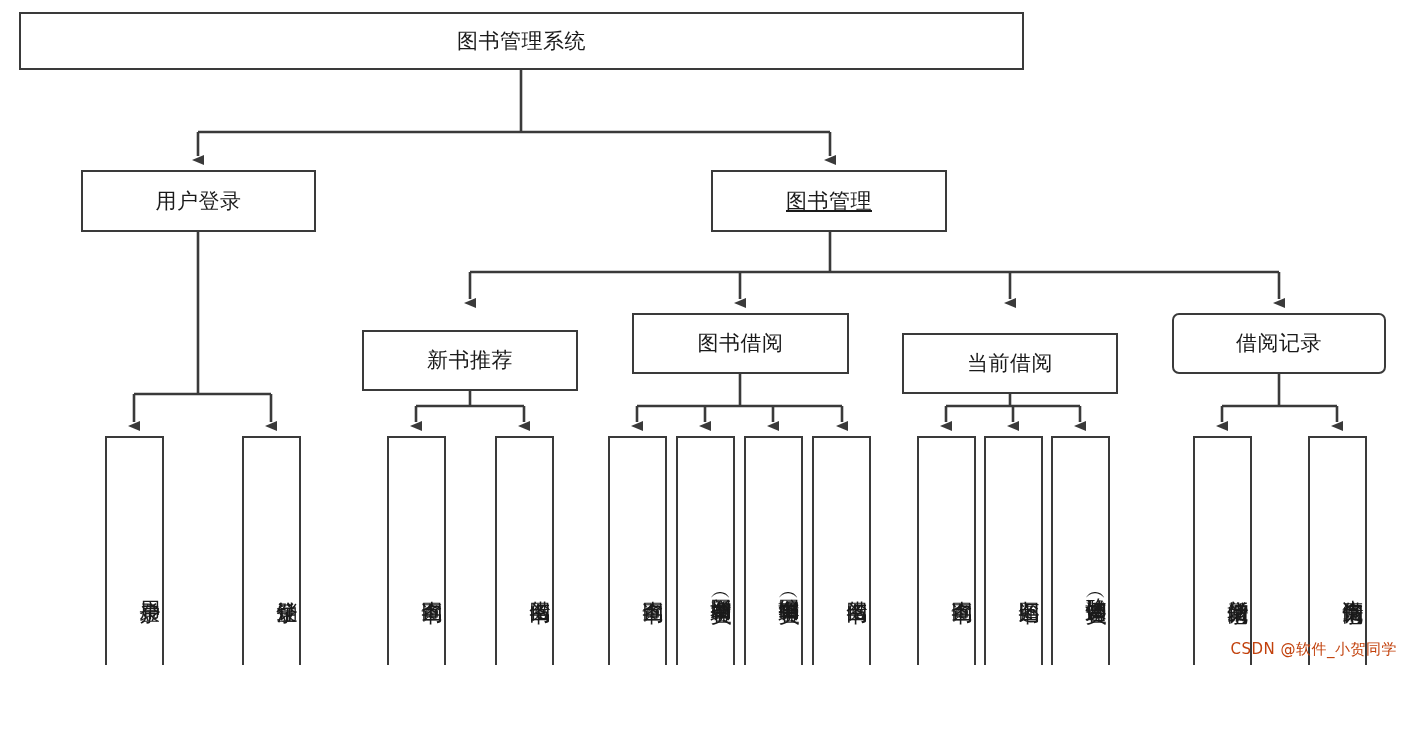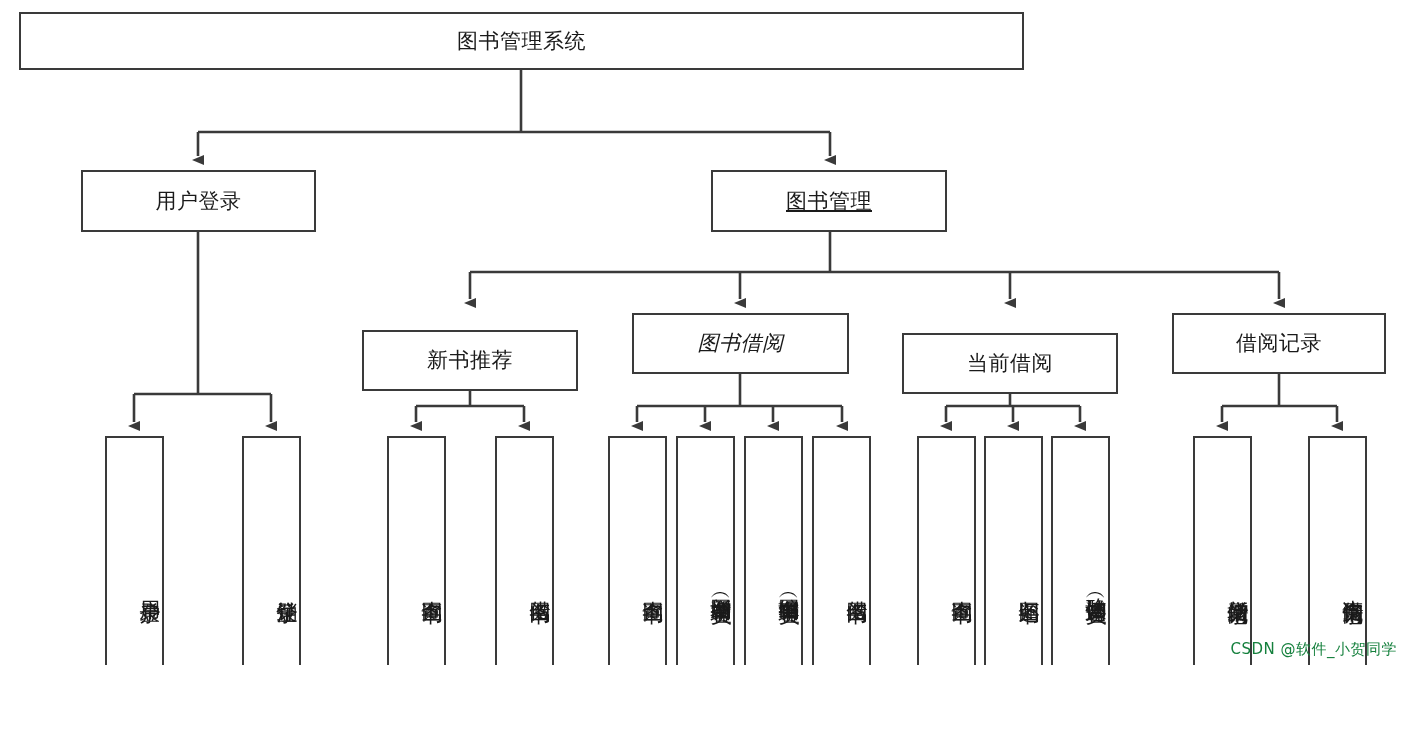--- a/index.html
+++ b/index.html
@@ -55,21 +55,21 @@
     white-space: pre-line;
   }
   .node.v .lbl {
     white-space: normal;
   }
   #watermark {
     position: absolute;
     right: 8px;
     bottom: 6px;
     font-size: 15px;
-    color: #15803d;
+    color: #c2410c;
     letter-spacing: 0.5px;
     white-space: nowrap;
   }
 </style>
 </head>
 <body>
 
 <div id="canvas">
 
   <svg id="wires" viewBox="0 0 1405 747" width="1405" height="747">
@@ -129,27 +129,27 @@
   <div class="node h" style="left:81px; top:170px; width:235px; height:62px;">
     <span class="lbl">用户登录</span>
   </div>
   <div class="node h" style="left:711px; top:170px; width:236px; height:62px;text-decoration:underline;">
     <span class="lbl">图书管理</span>
   </div>
 
   <div class="node h" style="left:362px; top:330px; width:216px; height:61px;">
     <span class="lbl">新书推荐</span>
   </div>
-  <div class="node h" style="left:632px; top:313px; width:217px; height:61px;font-style:italic;">
+  <div class="node h" style="left:632px; top:313px; width:217px; height:61px;">
     <span class="lbl">图书借阅</span>
   </div>
   <div class="node h" style="left:902px; top:313px; width:216px; height:61px;margin-top:20px;">
     <span class="lbl">当前借阅</span>
   </div>
-  <div class="node h" style="left:1172px; top:313px; width:214px; height:61px;">
+  <div class="node h" style="left:1172px; top:313px; width:214px; height:61px;border-radius:7px;">
     <span class="lbl">借阅记录</span>
   </div>
 
   <div class="node v" style="left:105px; top:436px; width:59px; height:299px;">
     <span class="lbl">用户登录</span>
   </div>
   <div class="node v" style="left:242px; top:436px; width:59px; height:299px;">
     <span class="lbl">注销登录</span>
   </div>
 

